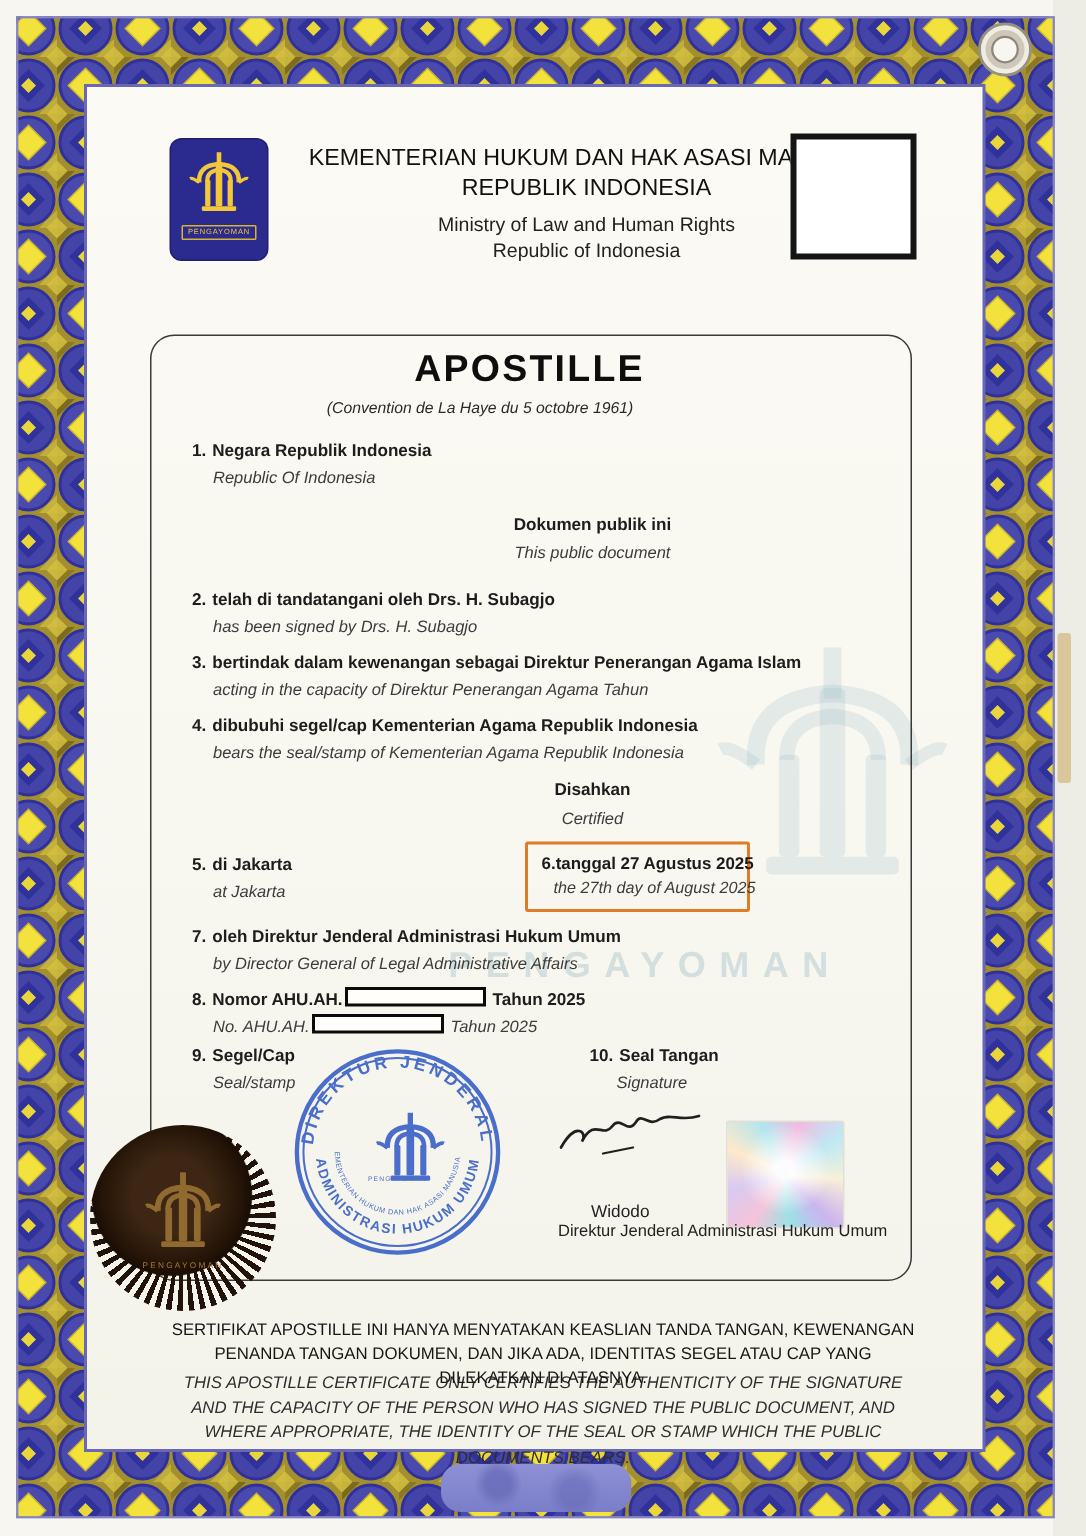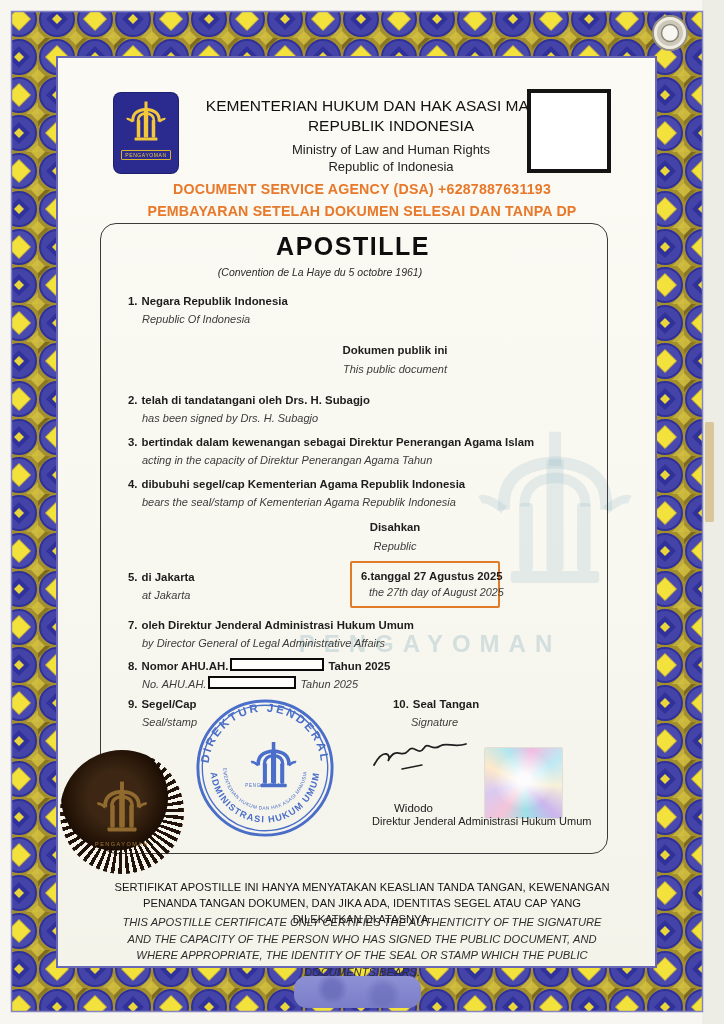--- a/index.html
+++ b/index.html
@@ -145,24 +145,20 @@
       </svg>
     <div class="logo-cap">PENGAYOMAN</div>
   </div>
   <div class="abs content hdr">
     <div class="l1">KEMENTERIAN HUKUM DAN HAK ASASI MANUSIA</div>
     <div class="l1">REPUBLIK INDONESIA</div>
     <div class="l2">Ministry of Law and Human Rights</div>
     <div class="l2" style="margin-top:0;">Republic of Indonesia</div>
   </div>
   <div class="abs content qrbox"></div>
-  <div class="abs content notice">
-    <div>DOCUMENT SERVICE AGENCY (DSA) +6287887631193</div>
-    <div>PEMBAYARAN SETELAH DOKUMEN SELESAI DAN TANPA DP</div>
-  </div>
 
   <div class="abs content mainbox"></div>
   <div class="abs content title">APOSTILLE</div>
   <div class="abs content subtitle">(Convention de La Haye du 5 octobre 1961)</div>
 
   <div class="abs content item" style="top:295px;">
     <span class="no">1.</span><span>Negara Republik Indonesia</span></div>
   <div class="abs content item-en" style="top:313px;">Republic Of Indonesia</div>
 
   <div class="abs content cpair" style="top:344px;">
@@ -177,21 +173,21 @@
   <div class="abs content item" style="top:436px;">
     <span class="no">3.</span><span>bertindak dalam kewenangan sebagai Direktur Penerangan Agama Islam</span></div>
   <div class="abs content item-en" style="top:454px;">acting in the capacity of Direktur Penerangan Agama Tahun</div>
 
   <div class="abs content item" style="top:478px;">
     <span class="no">4.</span><span>dibubuhi segel/cap Kementerian Agama Republik Indonesia</span></div>
   <div class="abs content item-en" style="top:496px;">bears the seal/stamp of Kementerian Agama Republik Indonesia</div>
 
   <div class="abs content cpair" style="top:521px;">
     <div class="cid">Disahkan</div>
-    <div class="cen">Republic</div>
+    <div class="cen">Certified</div>
   </div>
 
   <div class="abs content item" style="top:571px;">
     <span class="no">5.</span><span>di Jakarta</span></div>
   <div class="abs content item-en" style="top:589px;">at Jakarta</div>
 
   <div class="abs content datebox">
     <div class="d1">
       <span class="no">6.</span><span>tanggal 27 Agustus 2025</span></div>
     <div class="d2">the 27th day of August 2025</div>

